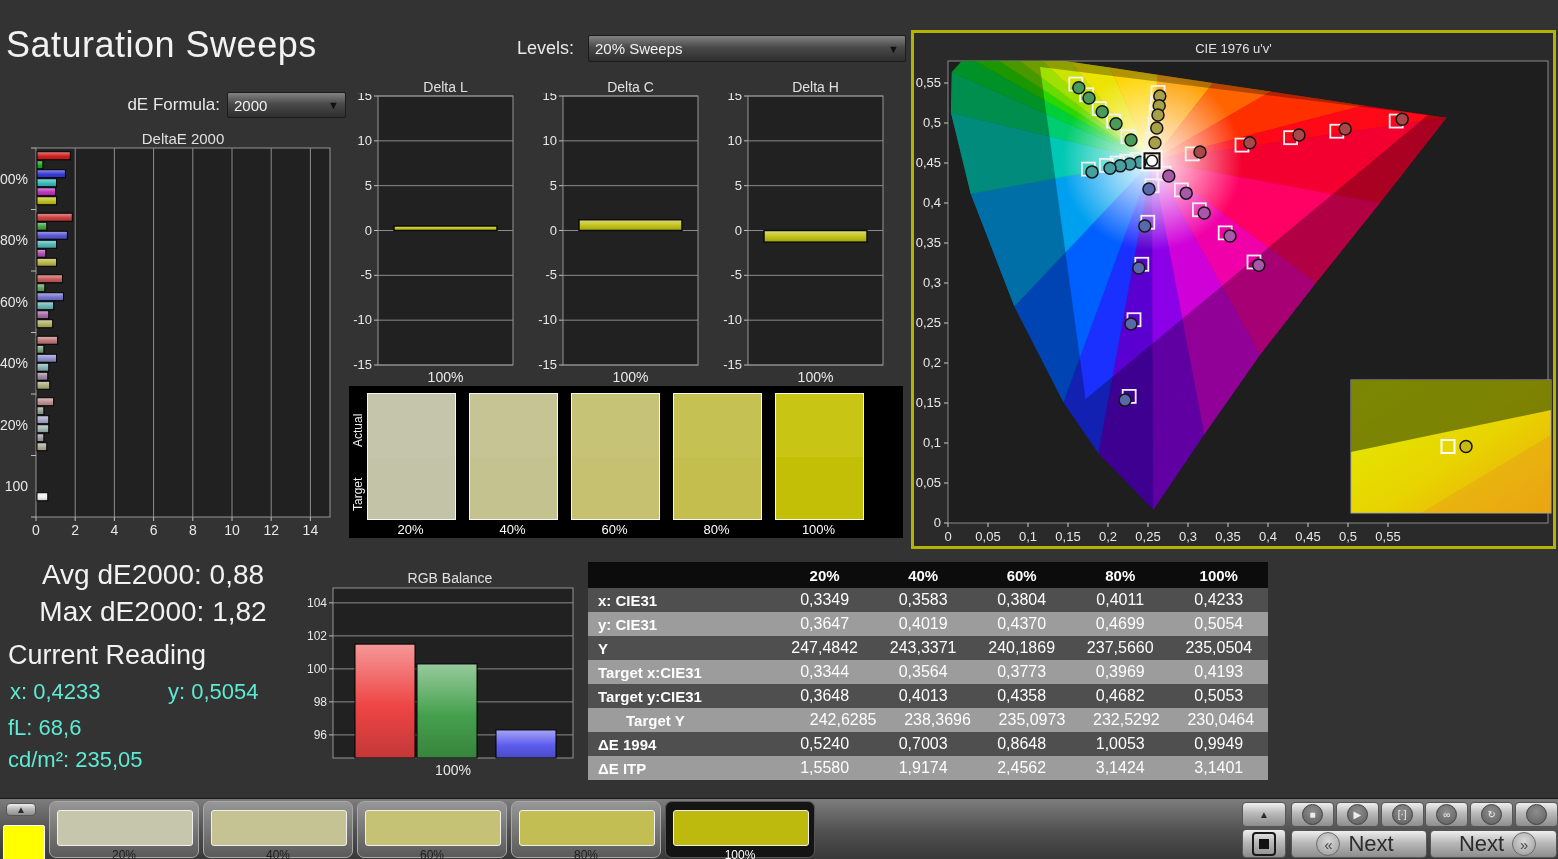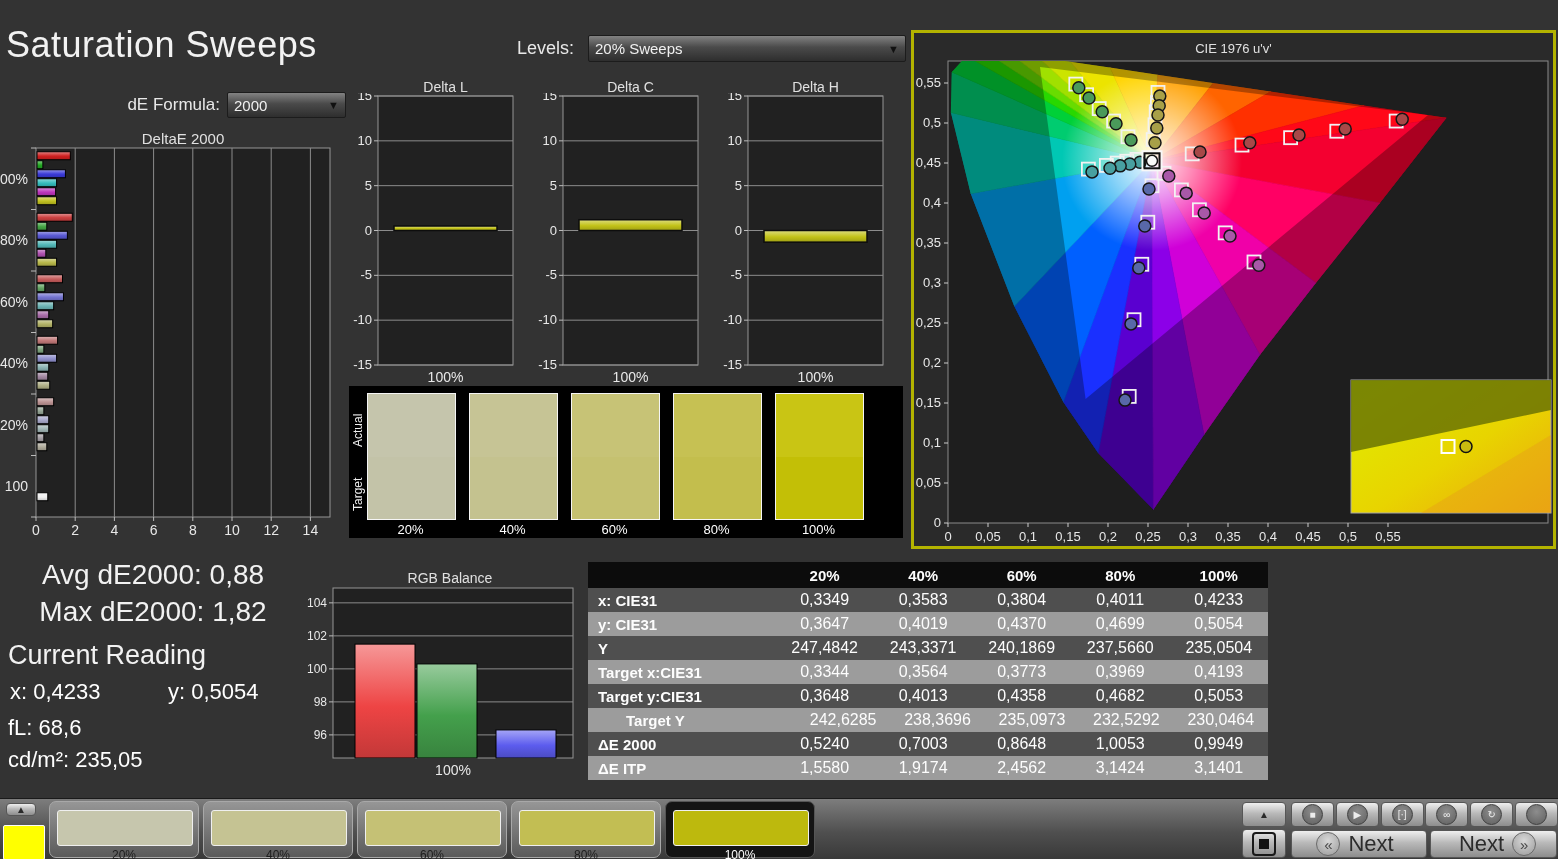--- a/index.html
+++ b/index.html
@@ -8,21 +8,21 @@
   .abs{position:absolute;}
   .page-title{font-size:36px;color:#f2f2f2;letter-spacing:0.5px;}
   .ctl-label{font-size:18px;color:#e8e8e8;}
   .dd{background:linear-gradient(#828282,#4a4a4a 45%,#2e2e2e);border:1px solid #1c1c1c;
       border-radius:2px;display:flex;align-items:center;color:#f0f0f0;font-size:15px;
       padding:0 6px;box-sizing:border-box;cursor:default;}
   .dd .dd-val{flex:1;text-align:left;}
   .dd .dd-arrow{color:#101010;font-size:11px;padding-left:4px;}
   .chart-title{font-size:15px;color:#e0e0e0;text-align:center;}
   .stat-big{font-size:28px;color:#f2f2f2;}
-  .stat-med{font-size:22px;color:#ffffff;}
+  .stat-med{font-size:22px;color:#5eead4;}
   svg{display:block;}
   
   #swatch-strip{background:#000;}
   .rot-label{position:absolute;left:2px;width:14px;color:#f0f0f0;font-size:12px;
              writing-mode:vertical-rl;transform:rotate(180deg);text-align:center;}
   .swatch{position:absolute;border:1px solid #f5f5f5;}
   .swatch-label{position:absolute;color:#fff;font-size:13px;text-align:center;}
   
   #results-table{background:#222;}
   .tbl-row{display:flex;height:24px;align-items:center;}
@@ -708,21 +708,21 @@
       </div>
       <div class="tbl-row" style="background: rgb(156, 156, 156); padding-left: 28px;">
         <div class="tbl-cell lbl">Target Y</div>
         <div class="tbl-cell">242,6285</div>
         <div class="tbl-cell">238,3696</div>
         <div class="tbl-cell">235,0973</div>
         <div class="tbl-cell">232,5292</div>
         <div class="tbl-cell">230,0464</div>
       </div>
       <div class="tbl-row" style="background: rgb(79, 79, 79);">
-        <div class="tbl-cell lbl">ΔE 2000</div>
+        <div class="tbl-cell lbl">ΔE 1994</div>
         <div class="tbl-cell">0,5240</div>
         <div class="tbl-cell">0,7003</div>
         <div class="tbl-cell">0,8648</div>
         <div class="tbl-cell">1,0053</div>
         <div class="tbl-cell">0,9949</div>
       </div>
       <div class="tbl-row" style="background: rgb(156, 156, 156);">
         <div class="tbl-cell lbl">ΔE ITP</div>
         <div class="tbl-cell">1,5580</div>
         <div class="tbl-cell">1,9174</div>

